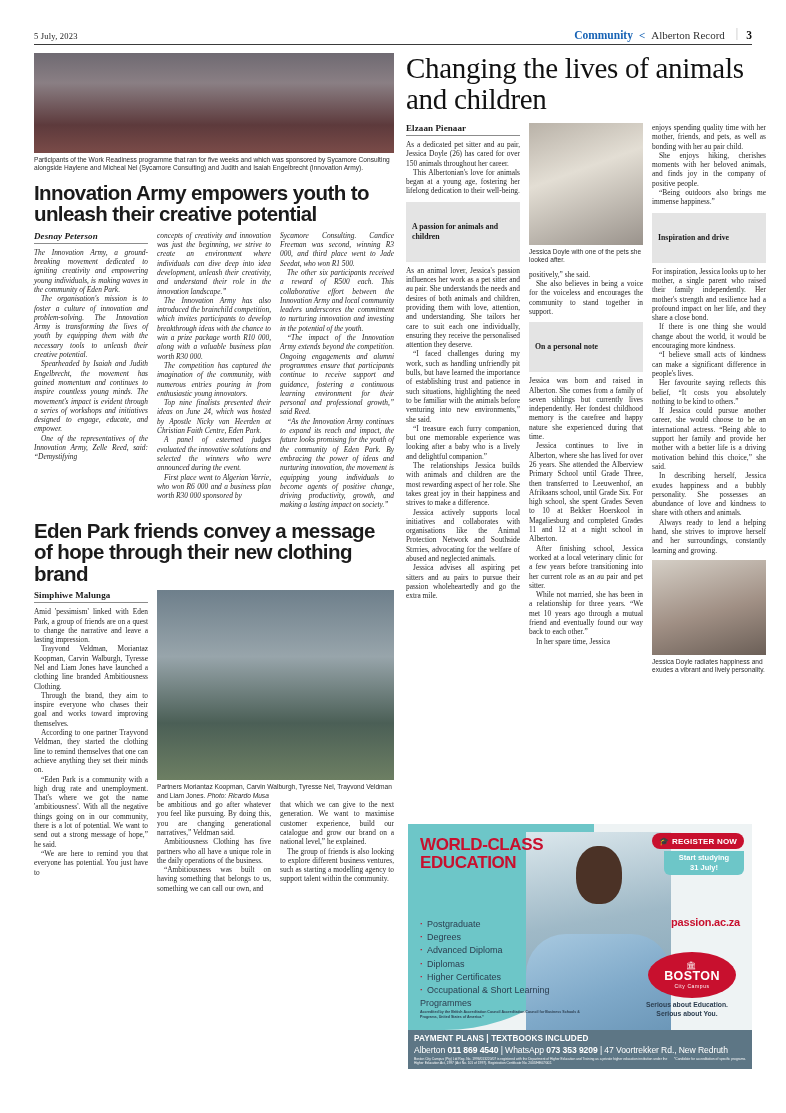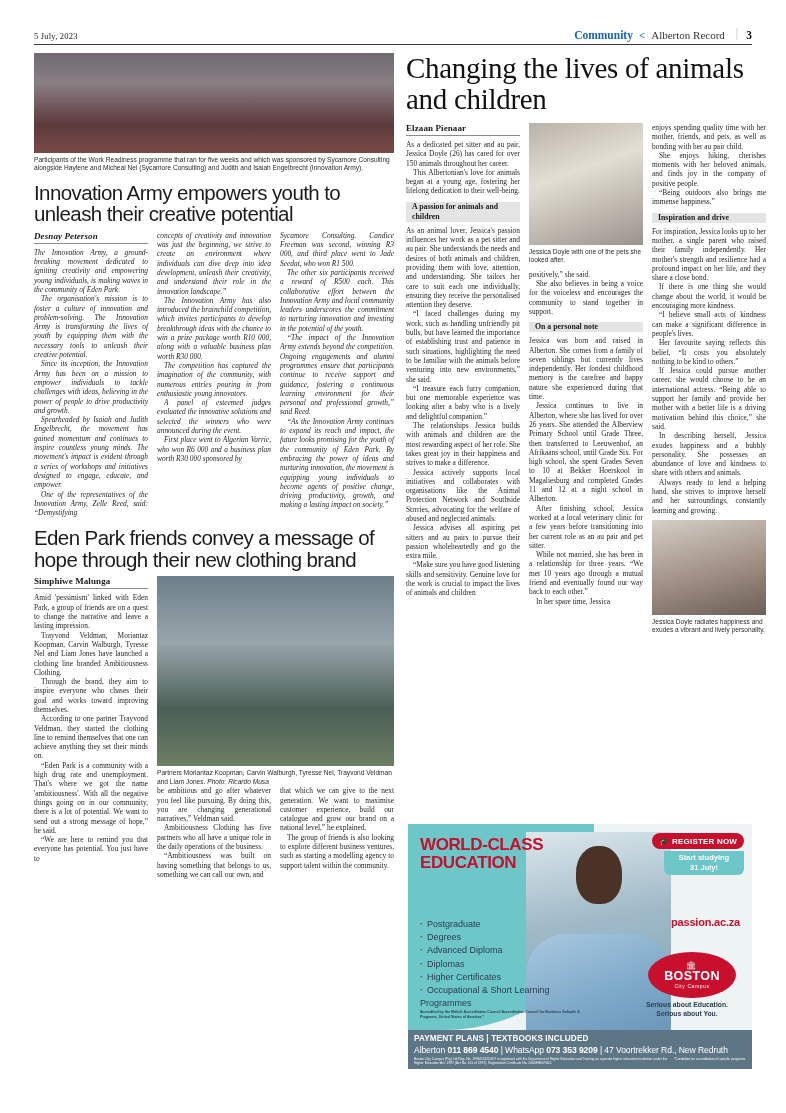--- a/index.html
+++ b/index.html
@@ -33,40 +33,40 @@
   .col-body p { margin:0; text-indent:7px; }
   .col-body p.first { text-indent:0; }
   .byline {
     font-weight:bold; font-size:9px; letter-spacing:.1px;
     padding-bottom:2px; border-bottom:1.1px solid #8c8c8c; margin-bottom:4px;
   }
   .caption { font-family:"Liberation Sans", sans-serif; font-size:6.6px; line-height:8.4px; color:#2b2b2b; padding-top:3px; }
   .caption i { font-style:italic; }
   .subhead {
     background:#e4e4e4; font-weight:bold; font-size:7.8px; line-height:10px;
-    padding:0 6px; margin-bottom:4px;
+    padding:20px 6px; margin-bottom:4px;
   }
   .photo { background:#cfcfcf; position:relative; overflow:hidden; }
 
   
   .top-wrap { display:flex; gap:12px; padding-top:8px; }
   .top-left { width:360px; }
   .top-right { flex:1; }
 
   .hero-photo { width:360px; height:100px; }
   .headline-main {
     font-size:29px; line-height:31px; font-weight:normal; letter-spacing:-0.3px;
     margin:0 0 8px 0; color:#111;
   }
 
   
   .art1 { margin-top:9px; }
   .headline-sans {
     font-family:"Liberation Sans", sans-serif;
-    font-size:20.5px; line-height:21.5px; font-weight:normal;
+    font-size:20.5px; line-height:21.5px; font-weight:bold;
     letter-spacing:-0.6px; margin:0 0 6px 0; color:#1b1b1b;
   }
   .cols3 { display:flex; gap:9px;font-style:italic; }
   .cols3 > div { width:114px; }
 
   
   .art2 { margin-top:10px; }
   .art2-grid { display:flex; gap:9px; }
   .art2-c1 { width:114px; }
   .art2-mid { width:237px; }
@@ -186,31 +186,31 @@
 
       <div class="art1">
         <h2 class="headline-sans">Innovation Army empowers youth to unleash their creative potential</h2>
         <div class="cols3">
 
           <div>
             <div class="byline">Desnay Peterson</div>
             <div class="col-body">
               <p class="first">The Innovation Army, a ground-breaking movement dedicated to igniting creativity and empowering young individuals, is making waves in the community of Eden Park.</p>
               <p>The organisation's mission is to foster a culture of innovation and problem-solving. The Innovation Army is transforming the lives of youth by equipping them with the necessary tools to unleash their creative potential.</p>
-              <p>Since its inception, the Innovation Army has been on a mission to empower individuals to tackle challenges with ideas, believing in the power of people to drive productivity and growth.</p>
               <p>Spearheaded by Isaiah and Judith Engelbrecht, the movement has gained momentum and continues to inspire countless young minds. The movement's impact is evident through a series of workshops and initiatives designed to engage, educate, and empower.</p>
               <p>One of the representatives of the Innovation Army, Zelle Reed, said: “Demystifying</p>
             </div>
           </div>
 
           <div>
             <div class="col-body">
               <p class="first">concepts of creativity and innovation was just the beginning, we strive to create an environment where individuals can dive deep into idea development, unleash their creativity, and understand their role in the innovation landscape.”</p>
               <p>The Innovation Army has also introduced the brainchild competition, which invites participants to develop breakthrough ideas with the chance to win a prize package worth R10 000, along with a valuable business plan worth R30 000.</p>
               <p>The competition has captured the imagination of the community, with numerous entries pouring in from enthusiastic young innovators.</p>
+              <p>Top nine finalists presented their ideas on June 24, which was hosted by Apostle Nicky van Heerden at Christian Faith Centre, Eden Park.</p>
               <p>A panel of esteemed judges evaluated the innovative solutions and selected the winners who were announced during the event.</p>
               <p>First place went to Algerian Varrie, who won R6 000 and a business plan worth R30 000 sponsored by</p>
             </div>
           </div>
 
           <div>
             <div class="col-body">
               <p class="first">Sycamore Consulting. Candice Freeman was second, winning R3 000, and third place went to Jade Seedat, who won R1 500.</p>
               <p>The other six participants received a reward of R500 each. This collaborative effort between the Innovation Army and local community leaders underscores the commitment to nurturing innovation and investing in the potential of the youth.</p>
               <p>“The impact of the Innovation Army extends beyond the competition. Ongoing engagements and alumni programmes ensure that participants continue to receive support and guidance, fostering a continuous learning environment for their personal and professional growth,” said Reed.</p>
@@ -276,21 +276,20 @@
             <p>This Albertonian's love for animals began at a young age, fostering her lifelong dedication to their well-being.</p>
           </div>
           <div class="subhead" style="margin-top:6px;">A passion for animals and children</div>
           <div class="col-body">
             <p class="first">As an animal lover, Jessica's passion influences her work as a pet sitter and au pair. She understands the needs and desires of both animals and children, providing them with love, attention, and understanding. She tailors her care to suit each one individually, ensuring they receive the personalised attention they deserve.</p>
             <p>“I faced challenges during my work, such as handling unfriendly pit bulls, but have learned the importance of establishing trust and patience in such situations, highlighting the need to be familiar with the animals before venturing into new environments,” she said.</p>
             <p>“I treasure each furry companion, but one memorable experience was looking after a baby who is a lively and delightful companion.”</p>
             <p>The relationships Jessica builds with animals and children are the most rewarding aspect of her role. She takes great joy in their happiness and strives to make a difference.</p>
             <p>Jessica actively supports local initiatives and collaborates with organisations like the Animal Protection Network and Southside Strrries, advocating for the welfare of abused and neglected animals.</p>
             <p>Jessica advises all aspiring pet sitters and au pairs to pursue their passion wholeheartedly and go the extra mile.</p>
-            <p>“Make sure you have good listening skills and sensitivity. Genuine love for the work is crucial to impact the lives of animals and children</p>
           </div>
         </div>
 
         <div class="rcol">
           <div class="photo jess-photo ph-dog"></div>
           <div class="caption" style="padding-bottom:5px;">Jessica Doyle with one of the pets she looked after.</div>
           <div class="col-body">
             <p class="first">positively,” she said.</p>
             <p>She also believes in being a voice for the voiceless and encourages the community to stand together in support.</p>
           </div>

